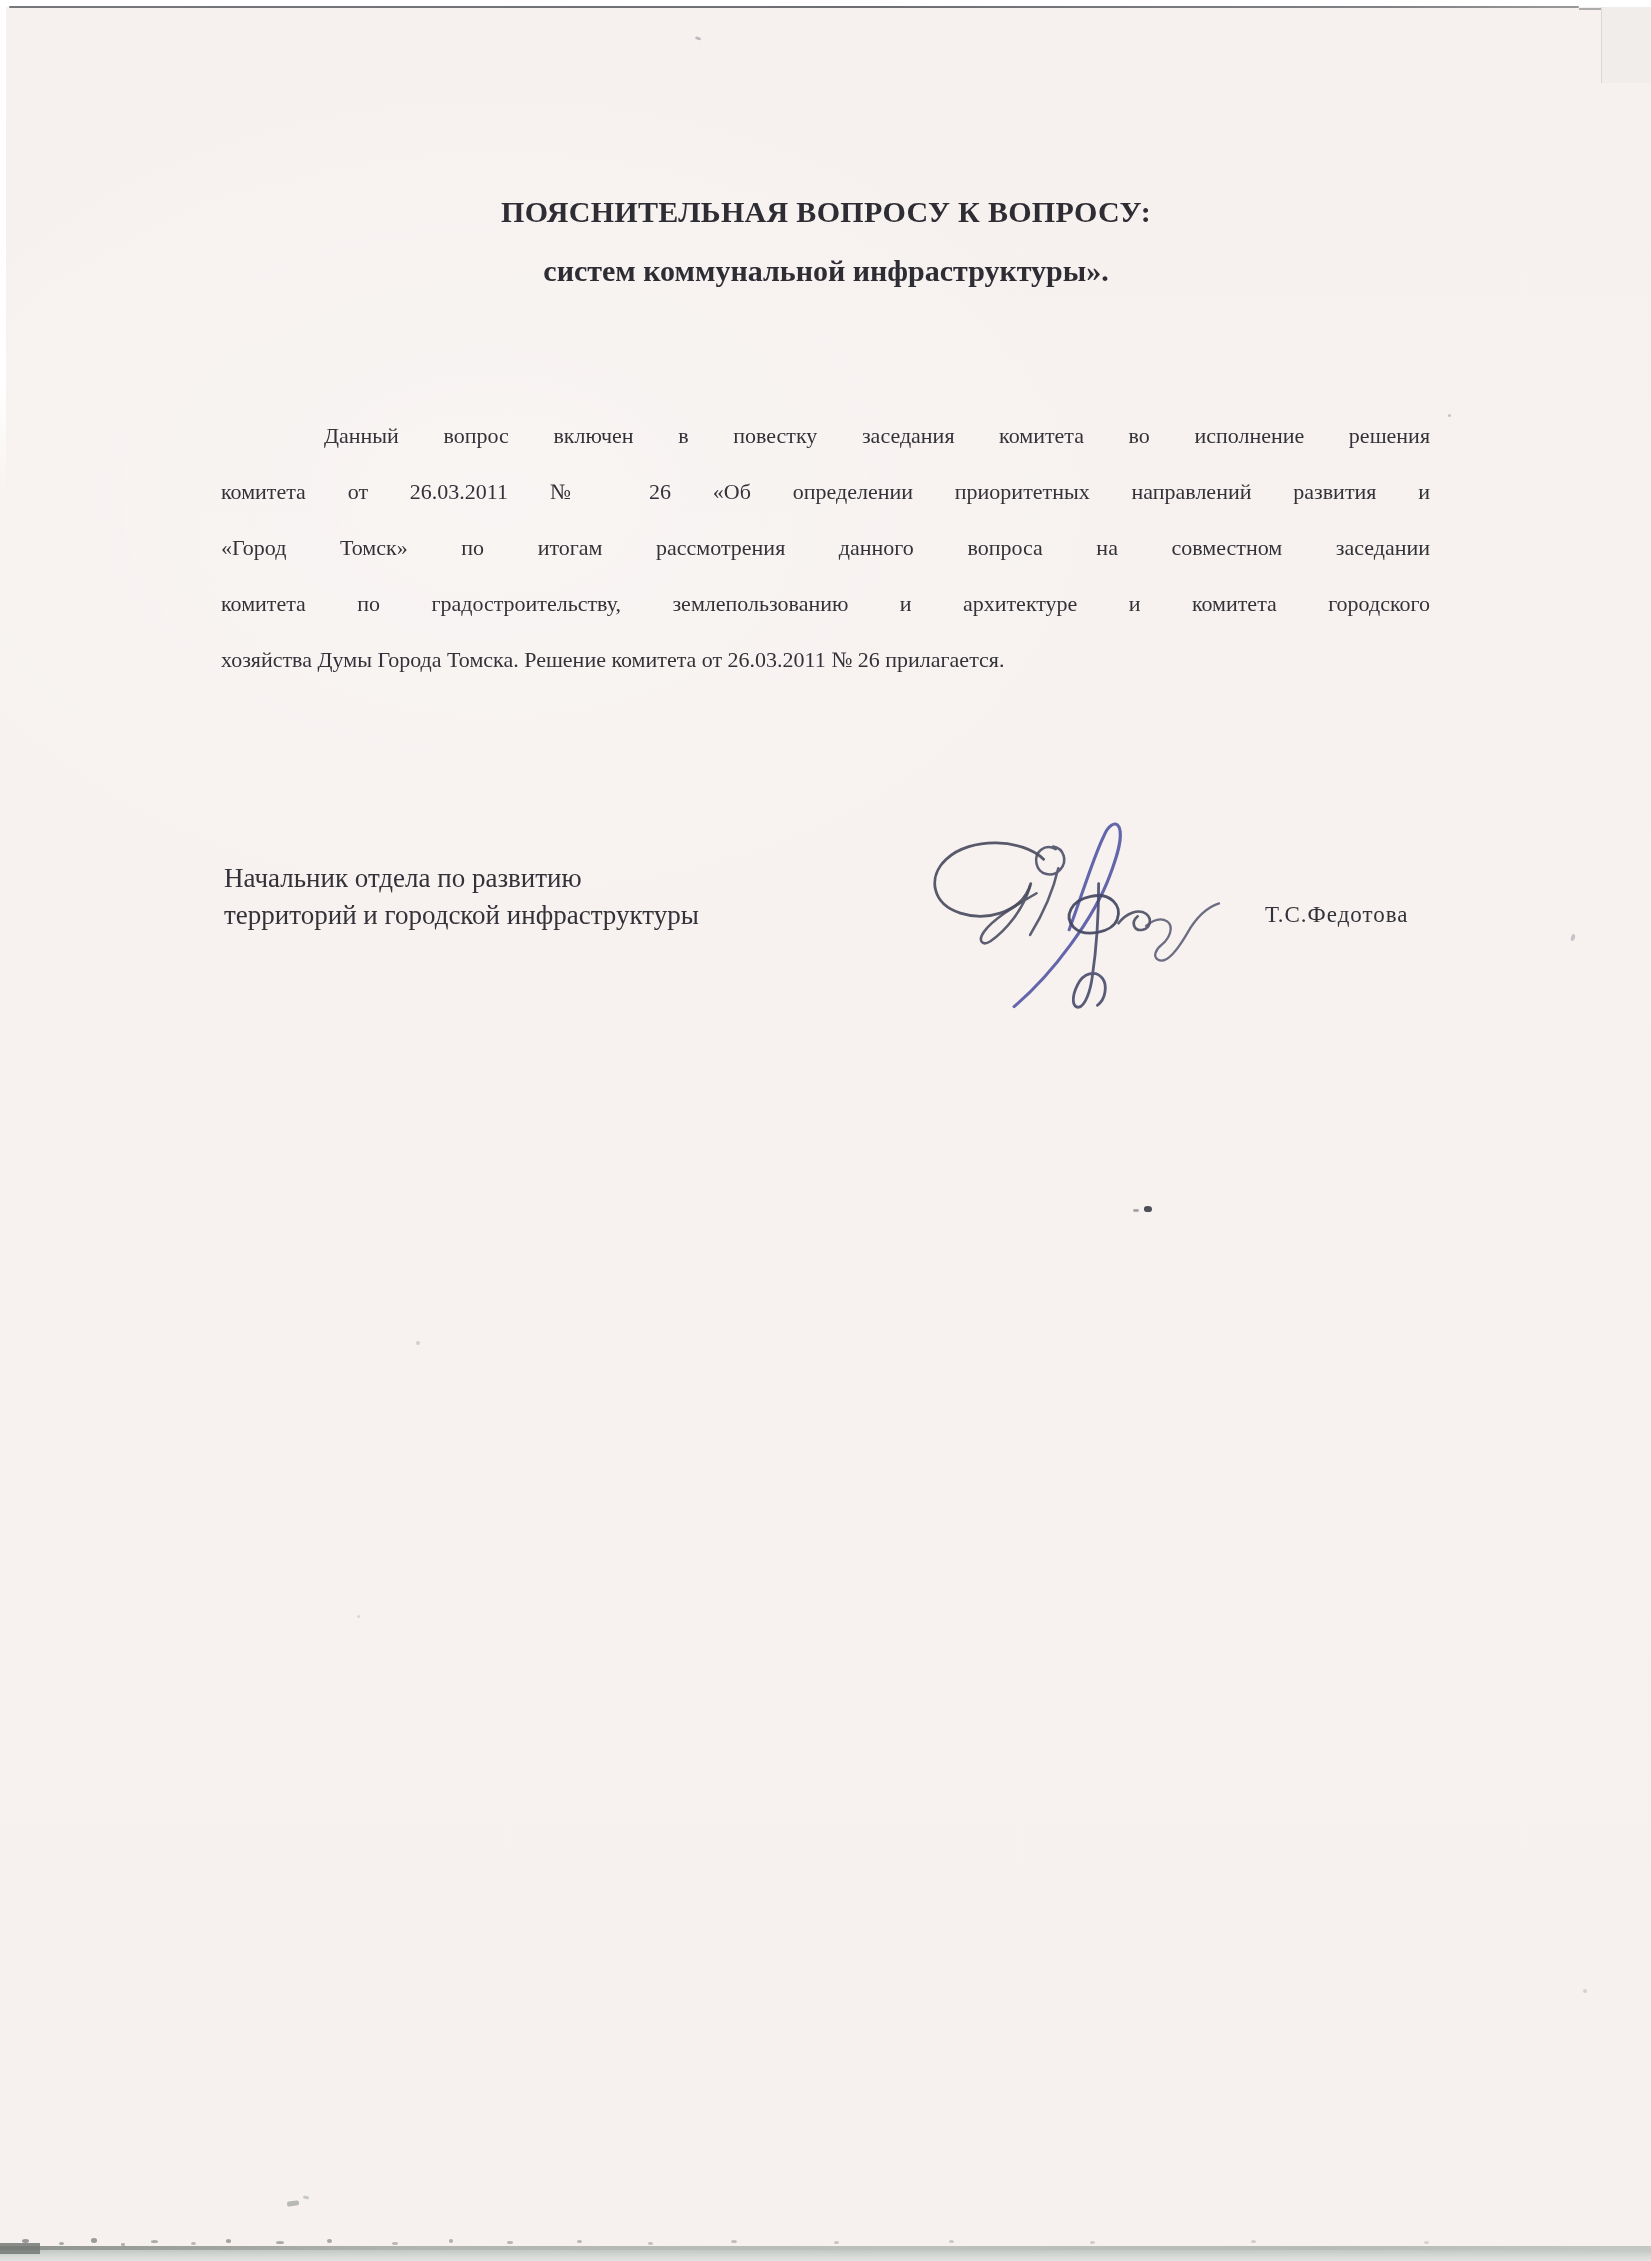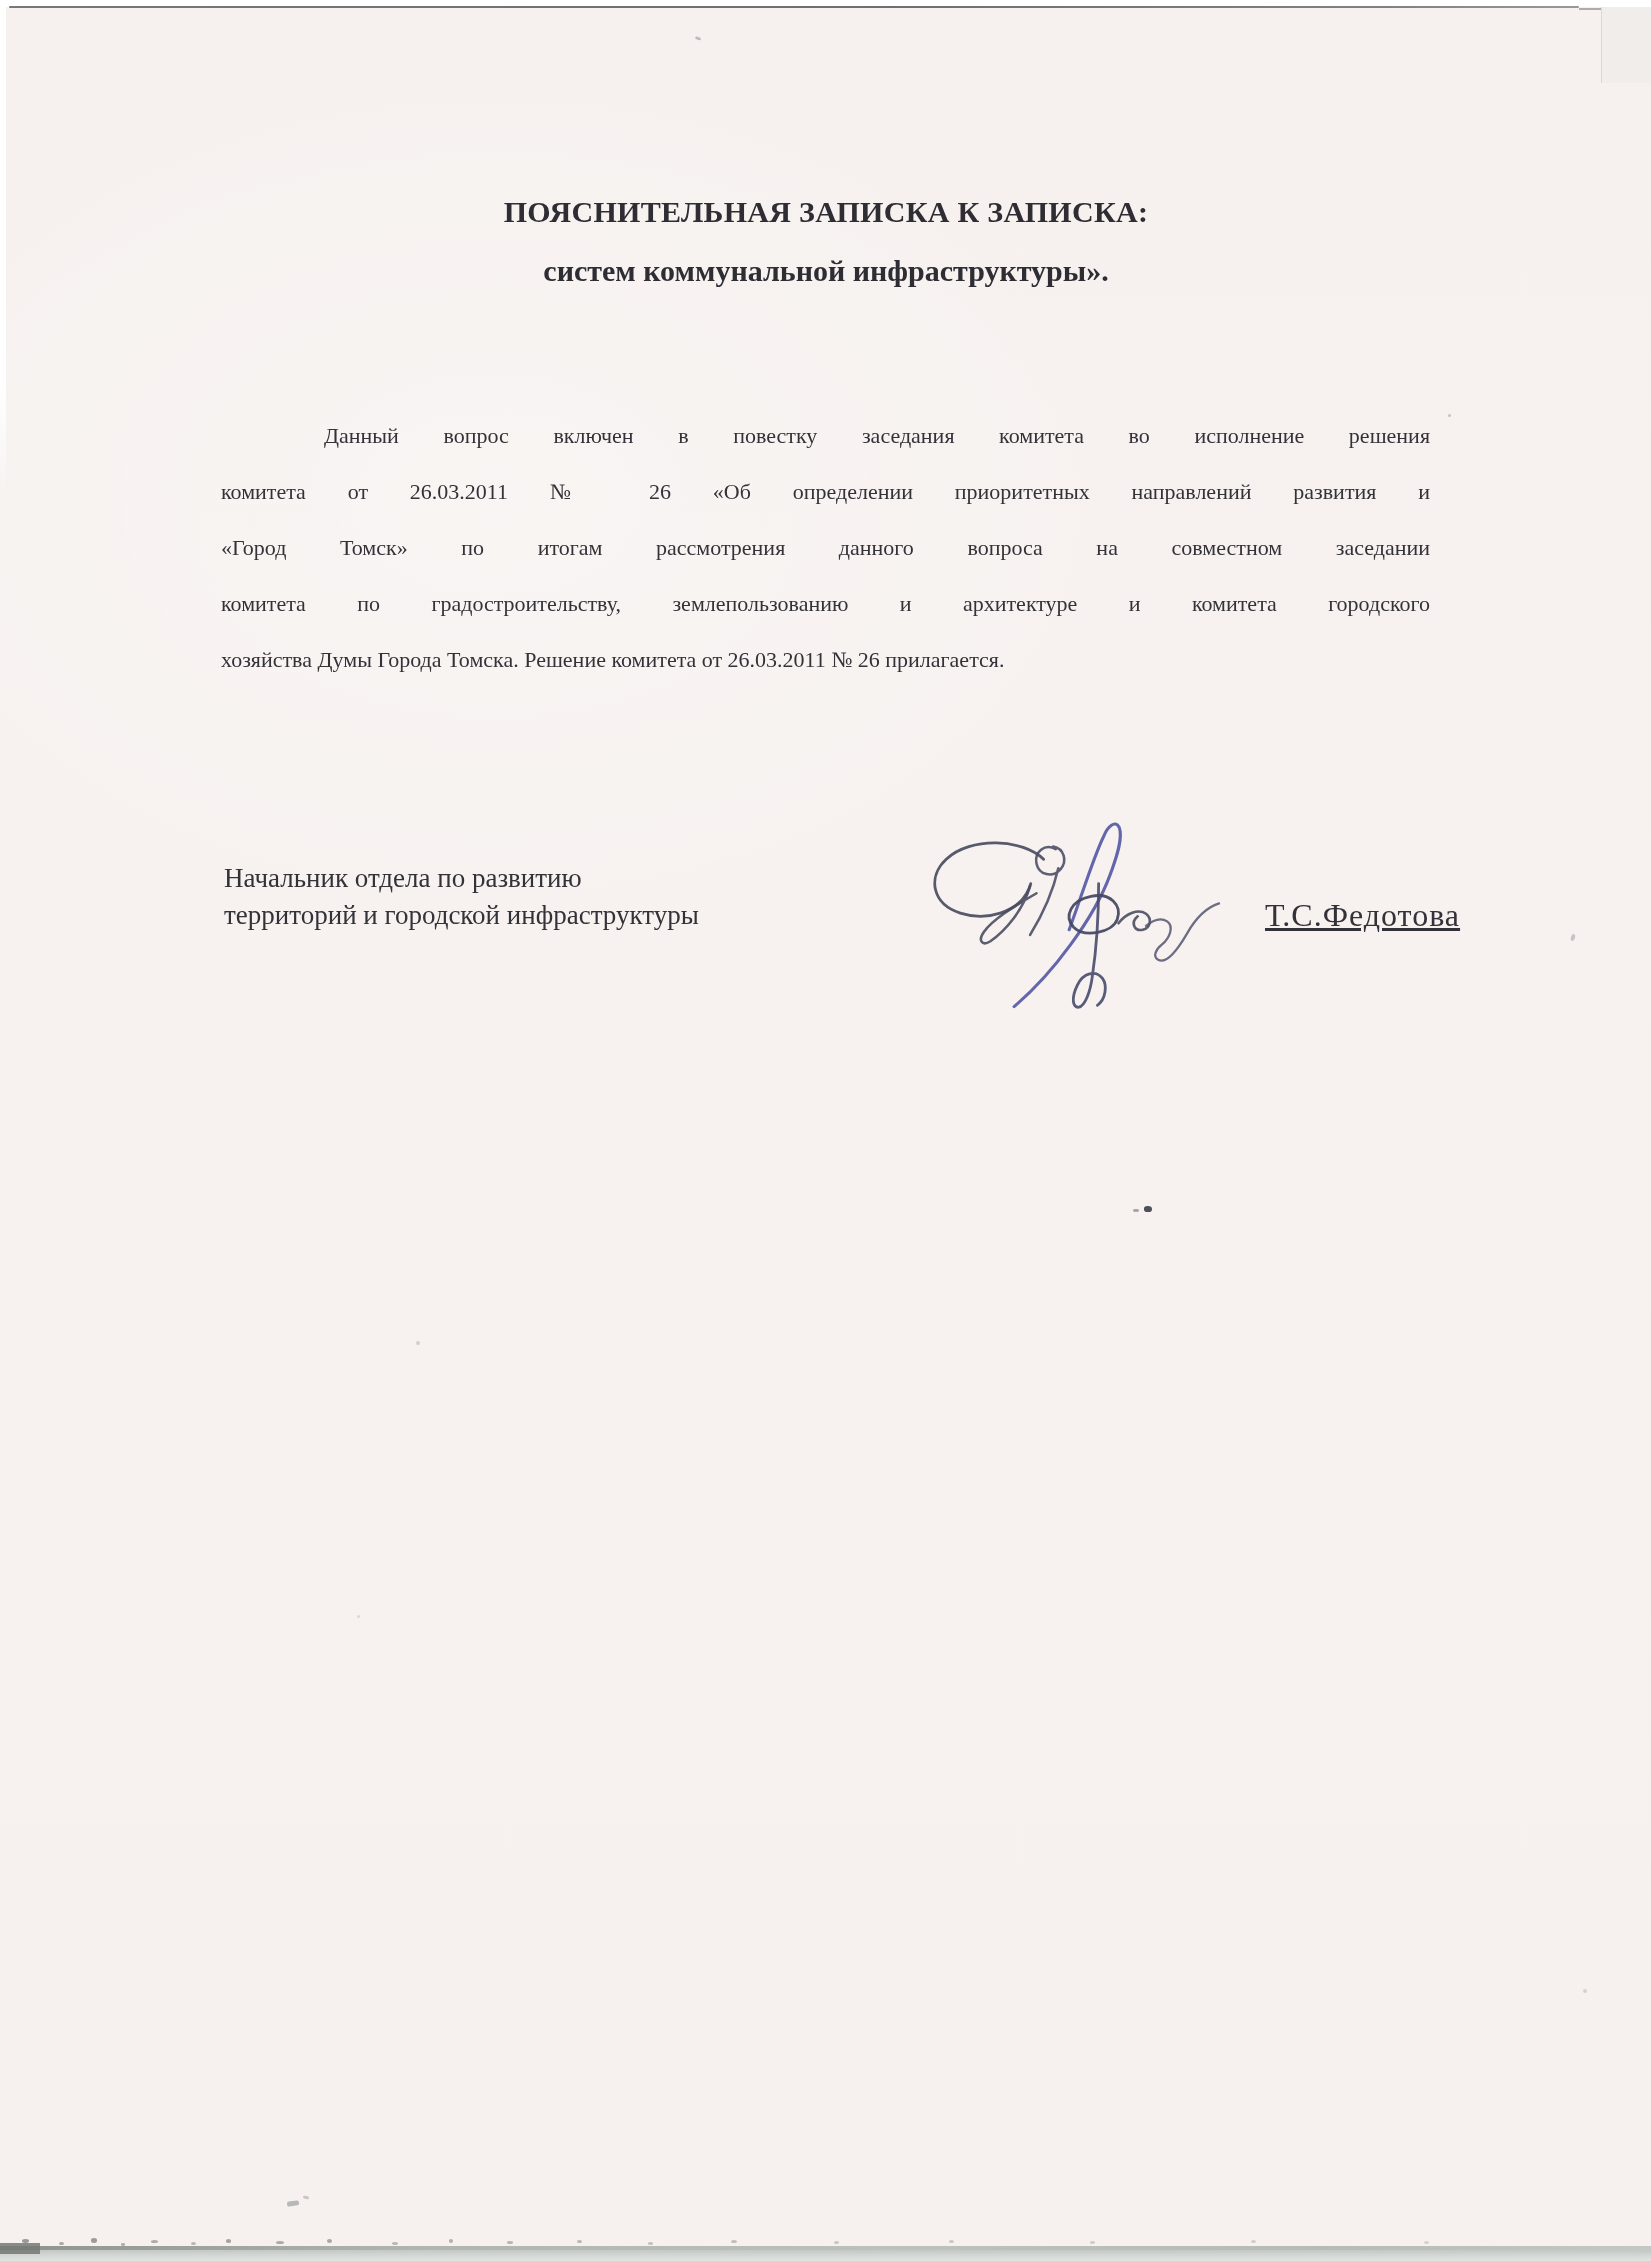--- a/index.html
+++ b/index.html
@@ -58,31 +58,31 @@
   .bline { text-align:justify; text-align-last:justify; white-space:normal; }
   .bline.first { text-indent:103px; }
   .bline.last  { text-align:left; text-align-last:left; }
 
   .sig-position {
     position:absolute; left:224px; top:860px; width:705px;
     font-size:27px; line-height:37px; color:#343239;
   }
   .sig-name {
     position:absolute; left:1265px; top:897px;
-    font-size:32px; line-height:36px; letter-spacing:1px; color:#343239;text-decoration:underline;
+    font-size:23px; line-height:36px; letter-spacing:1px; color:#343239;
   }
   .sig-svg { position:absolute; left:927px; top:809px; width:301px; height:212px; }
 </style>
 </head>
 <body>
 
 <div class="stage">
   <div class="paper">
 
-    <div class="doc-title">ПОЯСНИТЕЛЬНАЯ ЗАПИСКА К ЗАПИСКА:</div>
+    <div class="doc-title">ПОЯСНИТЕЛЬНАЯ ВОПРОСУ К ВОПРОСУ:</div>
 
     <div class="doc-subtitle">
       <div>систем коммунальной инфраструктуры».</div>
     </div>
 
     <div class="doc-paragraph">
       <div class="bline first">Данный вопрос включен в повестку  заседания комитета во исполнение решения</div>
       <div class="bline">комитета от 26.03.2011 № 26 «Об определении приоритетных направлений развития и</div>
       <div class="bline">«Город Томск» по итогам рассмотрения данного вопроса на совместном заседании</div>
       <div class="bline">комитета по градостроительству, землепользованию и архитектуре и комитета городского</div>

